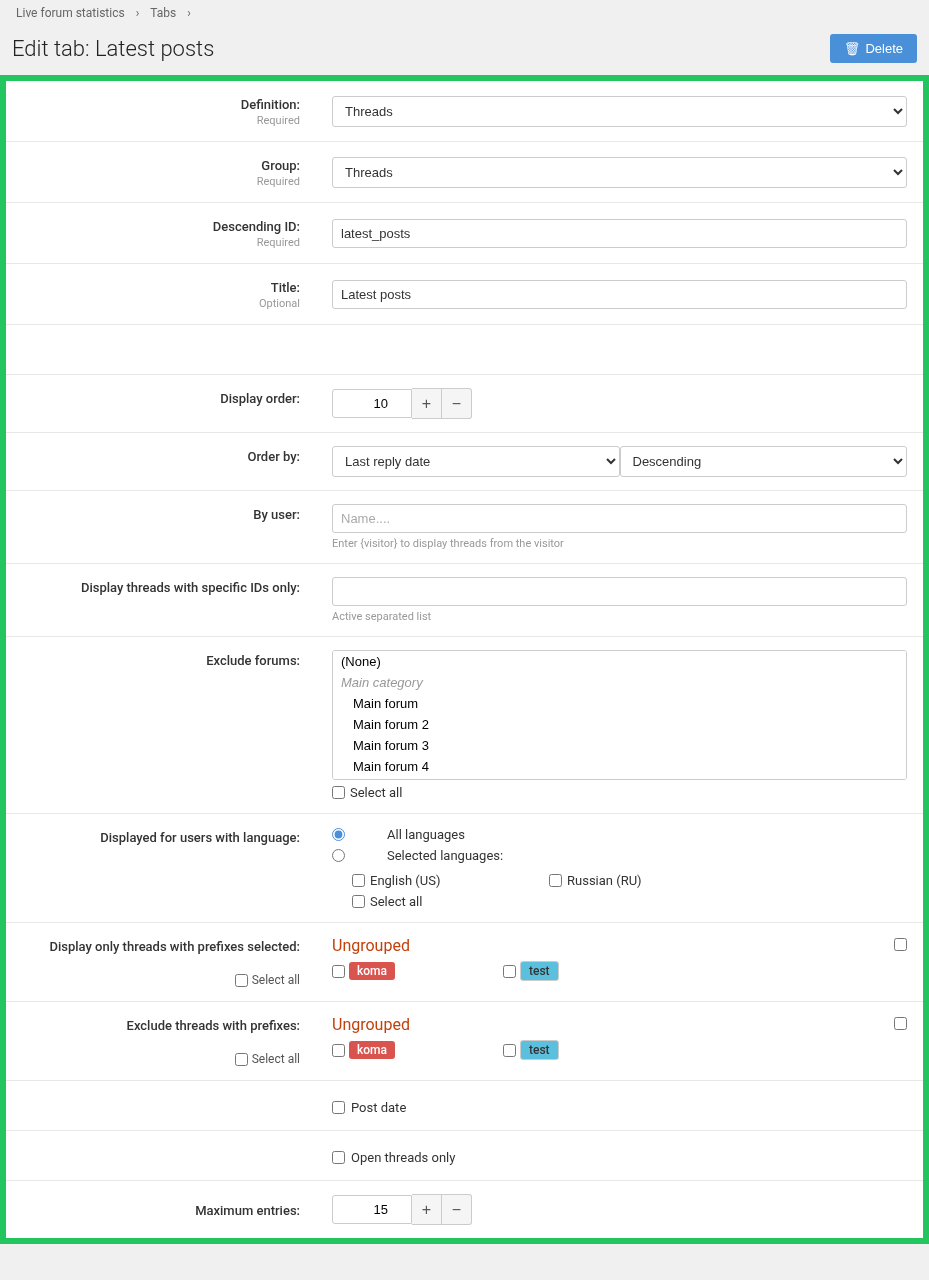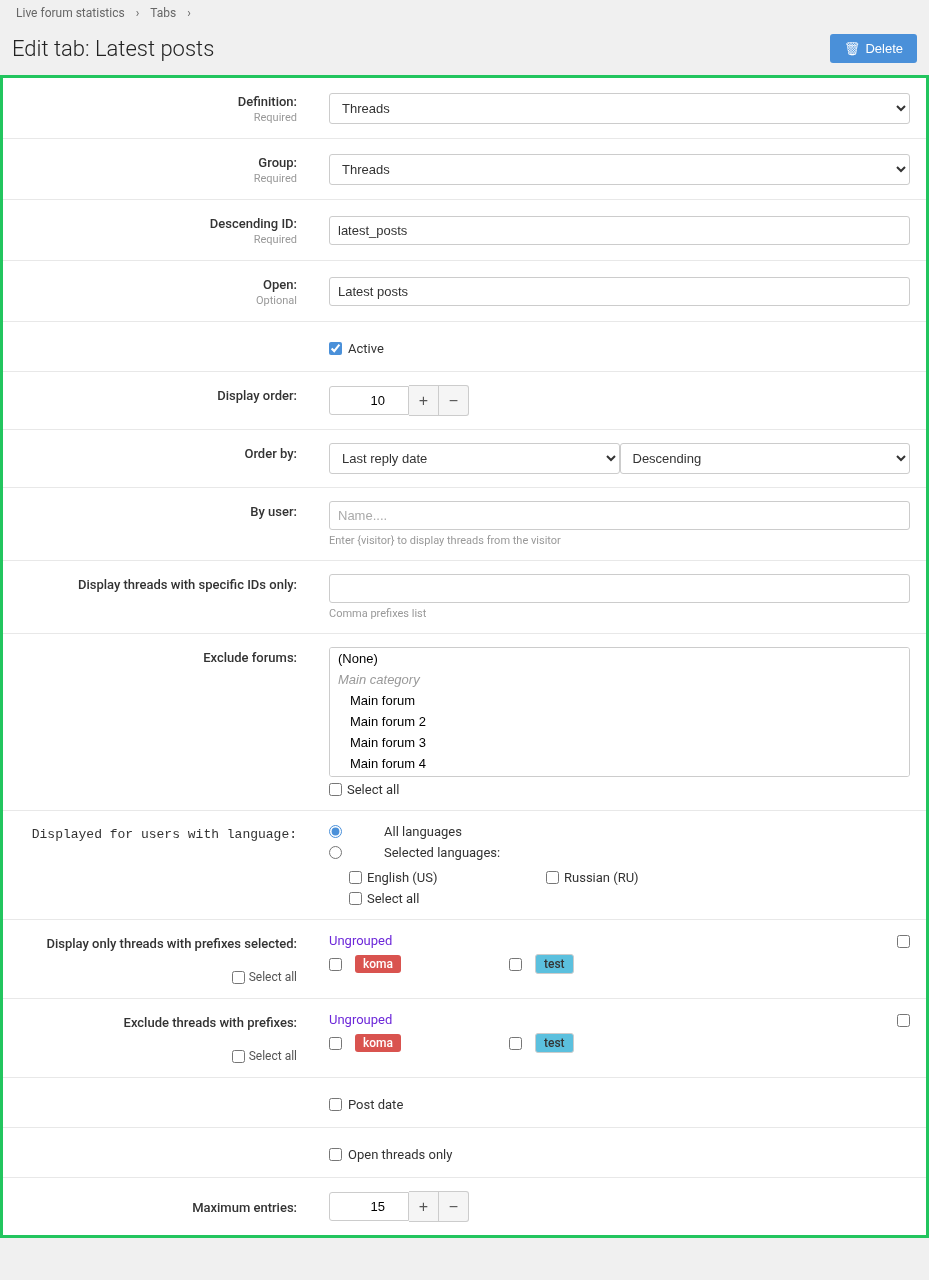--- a/index.html
+++ b/index.html
@@ -35,21 +35,21 @@
       padding: 7px 14px;
       border-radius: 3px;
       cursor: pointer;
       font-size: 13px;
       display: flex;
       align-items: center;
       gap: 5px;
     }
     .form-container {
       background: white;
-      border: 3px solid #22c55e;
+      border: 6px solid #22c55e;
       margin: 0 0 20px 0;
     }
     .form-row {
       display: flex;
       border-bottom: 1px solid #e8e8e8;
       min-height: 50px;
     }
     .form-row:last-child { border-bottom: none; }
     .form-label-col {
       width: 310px;
@@ -190,34 +190,34 @@
       display: flex;
       align-items: center;
       gap: 5px;
       min-width: 160px;
     }
     .lang-item label { font-size: 13px; cursor: pointer; }
     .prefix-section {
       width: 100%;
     }
     .prefix-group-label {
-      font-size: 13px;
-      color: #6d28d9;
+      font-size: 16px;
+      color: #c2410c;
       margin-bottom: 6px;
     }
     .prefix-items {
       display: flex;
       flex-wrap: wrap;
       gap: 8px;
       align-items: center;
     }
     .prefix-item {
       display: flex;
       align-items: center;
-      gap: 13px;
+      gap: 4px;
     }
     .prefix-badge {
       padding: 2px 8px;
       border-radius: 3px;
       font-size: 12px;
       font-weight: 500;
       color: white;
     }
     .prefix-badge.red { background: #d9534f; }
     .prefix-badge.blue { background: #5bc0de; border: 1px solid #ccc; color: #333; }
@@ -294,36 +294,30 @@
       <span class="form-label">Descending ID:</span>
       <span class="form-sublabel">Required</span>
     </div>
     <div class="form-control-col" style="justify-content: center;">
       <input class="form-input" type="text" value="latest_posts" style="">
     </div>
   </div>
 
   <div class="form-row">
     <div class="form-label-col">
-      <span class="form-label">Open:</span>
+      <span class="form-label">Title:</span>
       <span class="form-sublabel">Optional</span>
     </div>
     <div class="form-control-col" style="justify-content: center;">
       <input class="form-input" type="text" value="Latest posts" style="">
     </div>
   </div>
 
   <div class="form-row">
     <div class="form-label-col"></div>
-    <div class="form-control-col" style="justify-content: center;">
-      <div class="checkbox-row">
-        <input type="checkbox" id="active-cb" checked="" class="active-checkbox" style="">
-        <label for="active-cb" class="active-label">Active</label>
-      </div>
-    </div>
   </div>
 
   <div class="form-row">
     <div class="form-label-col" style="padding-top: 16px;">
       <span class="form-label">Display order:</span>
     </div>
     <div class="form-control-col" style="justify-content: center;">
       <div class="number-input-group">
         <input type="number" value="10" style="width: 80px; padding: 6px 8px; border: 1px solid rgb(204, 204, 204); border-radius: 3px 0px 0px 3px; font-size: 13px; text-align: right;">
         <button class="num-btn num-btn-plus">+</button>
@@ -362,21 +356,21 @@
       <span class="input-hint">Enter {visitor} to display threads from the visitor</span>
     </div>
   </div>
 
   <div class="form-row">
     <div class="form-label-col" style="padding-top: 16px;">
       <span class="form-label">Display threads with specific IDs only:</span>
     </div>
     <div class="form-control-col">
       <input class="form-input" type="text" value="" style="">
-      <span class="input-hint">Comma prefixes list</span>
+      <span class="input-hint">Active separated list</span>
     </div>
   </div>
 
   <div class="form-row">
     <div class="form-label-col" style="padding-top: 16px;">
       <span class="form-label">Exclude forums:</span>
     </div>
     <div class="form-control-col">
       <select multiple="" class="multiselect-list" style="height:130px;">
         <option>(None)</option>
@@ -389,21 +383,21 @@
         <option style="color:#bbb;">pr_node.Page_3</option>
       </select>
       <div class="select-all-row">
         <input type="checkbox" id="exclude-forums-all" style="">
         <label for="exclude-forums-all">Select all</label>
       </div>
     </div>
   </div>
 
   <div class="form-row">
-    <div class="form-label-col" style="padding-top: 16px; font-family: Liberation Mono, monospace;">
+    <div class="form-label-col" style="padding-top: 16px;">
       <span class="form-label">Displayed for users with language:</span>
     </div>
     <div class="form-control-col">
       <div class="radio-group">
         <div class="radio-row">
           <input type="radio" name="language" id="lang-all" checked="" style="accent-color: rgb(74, 144, 217);">
           <label for="lang-all">All languages</label>
         </div>
         <div class="radio-row">
           <input type="radio" name="language" id="lang-selected" style="">

